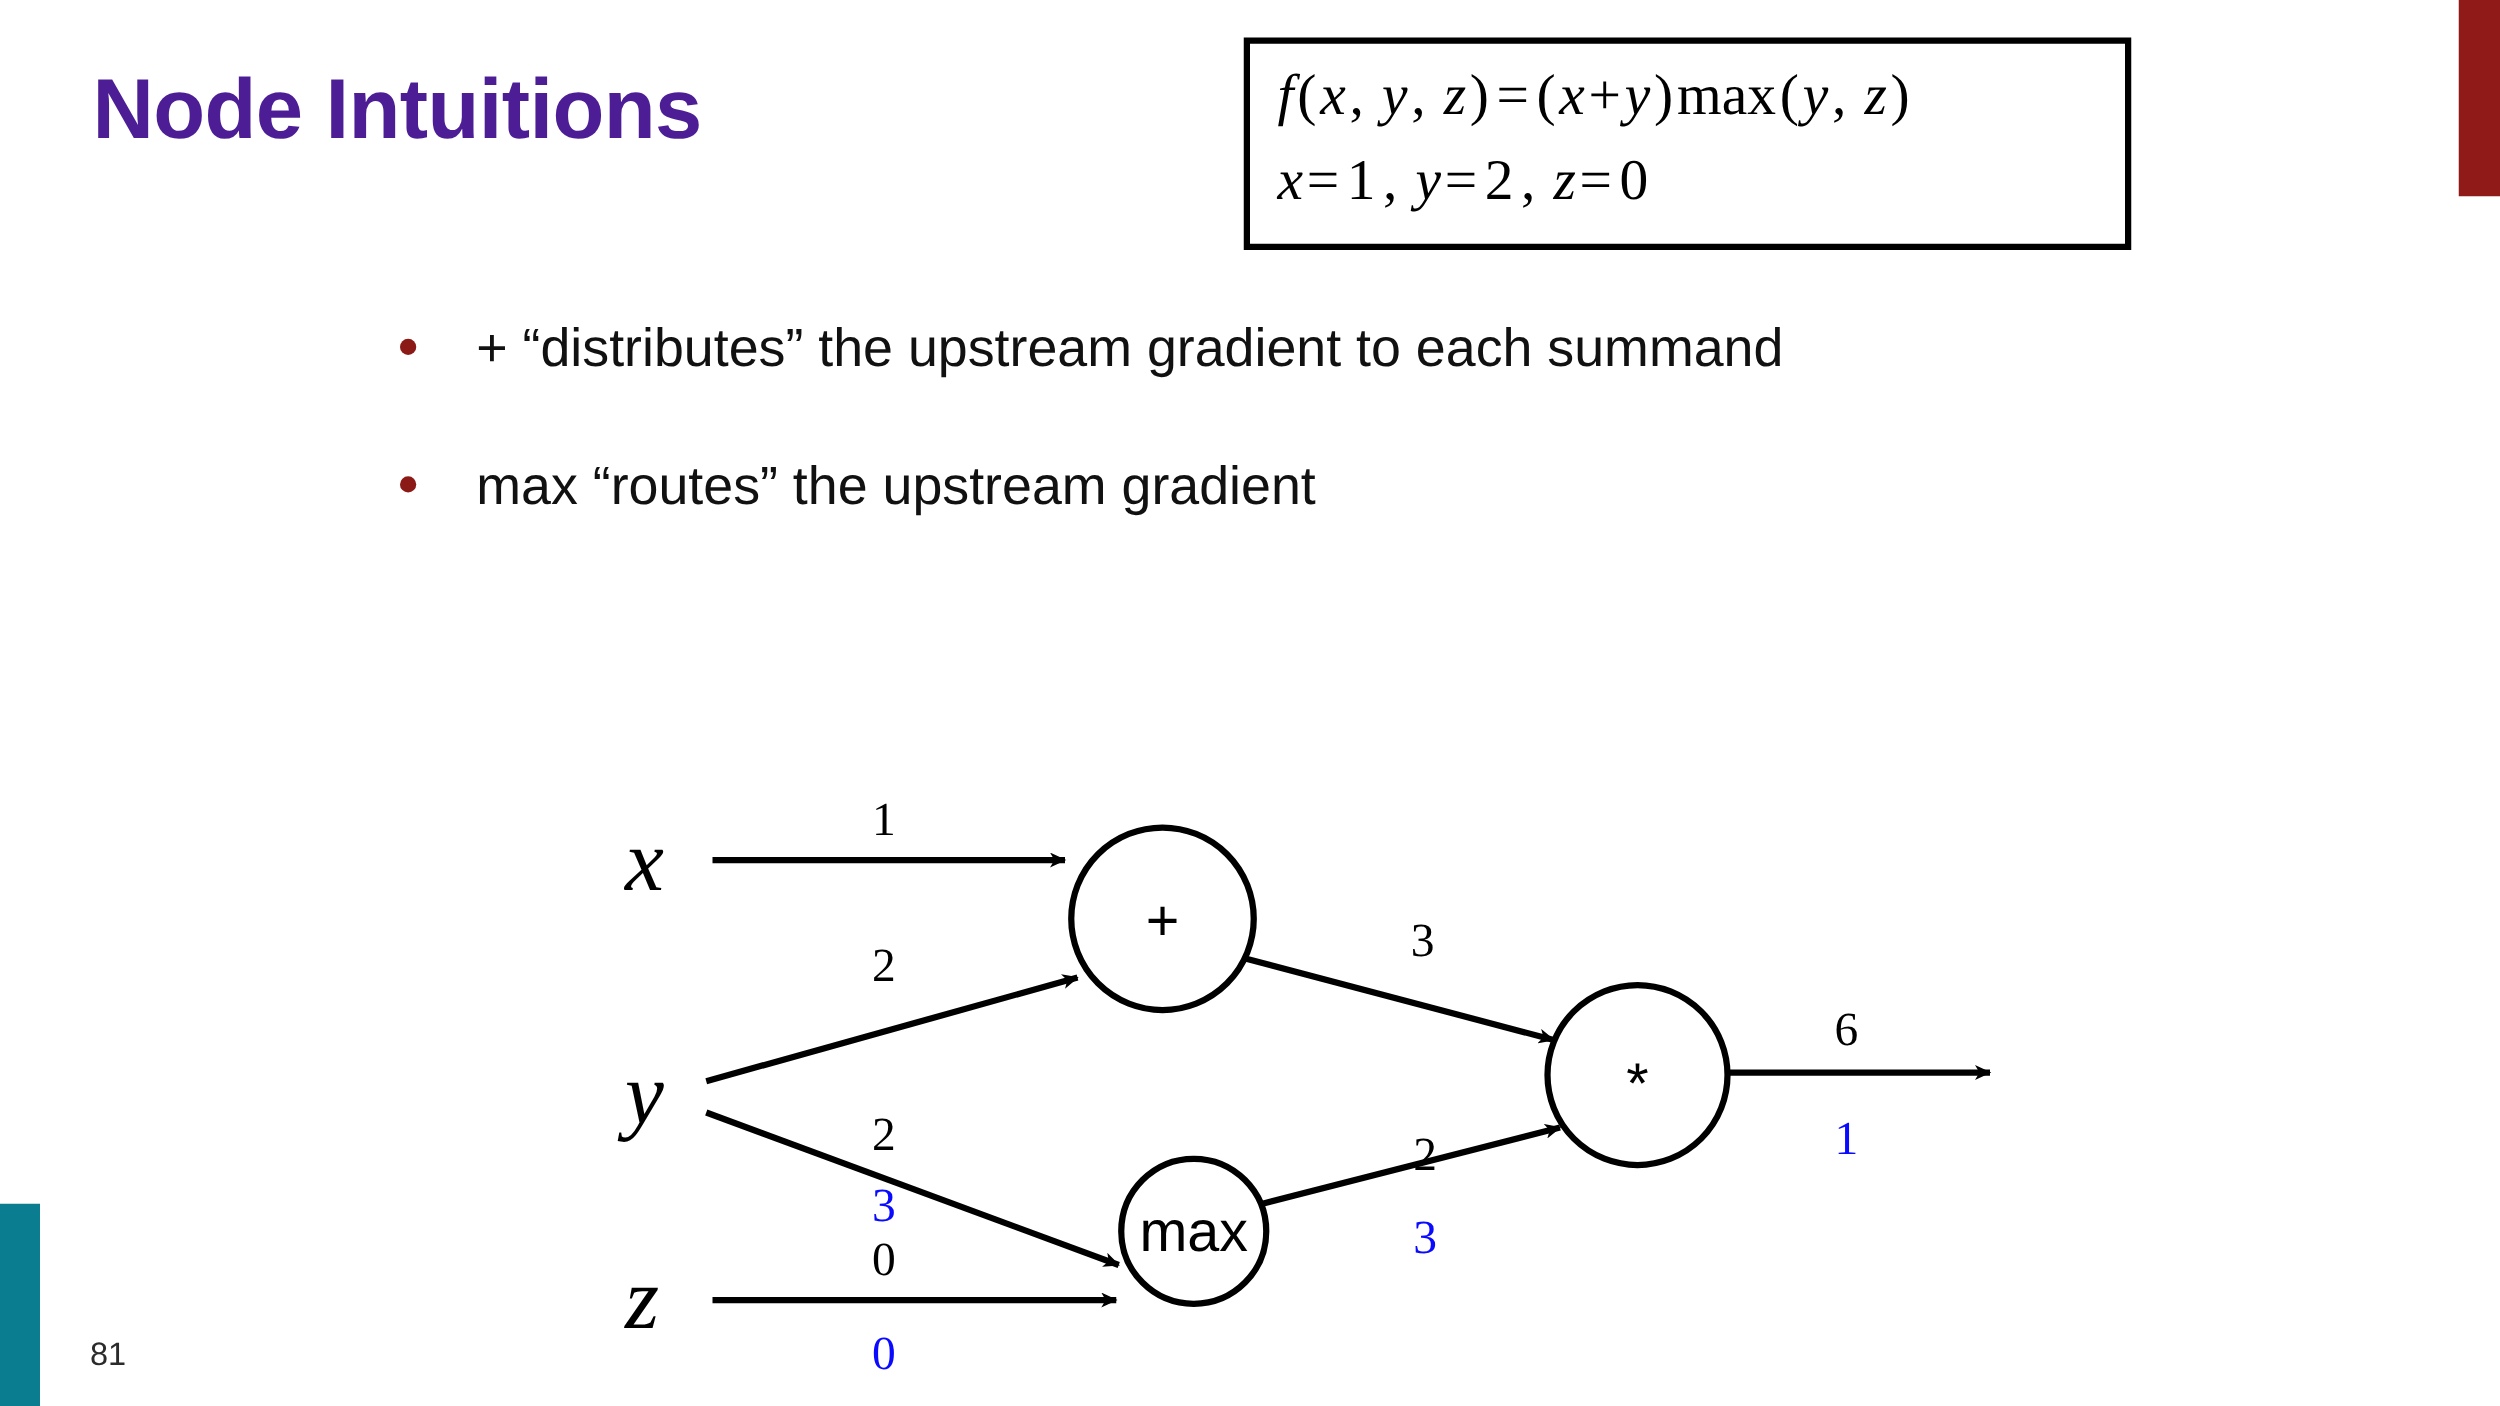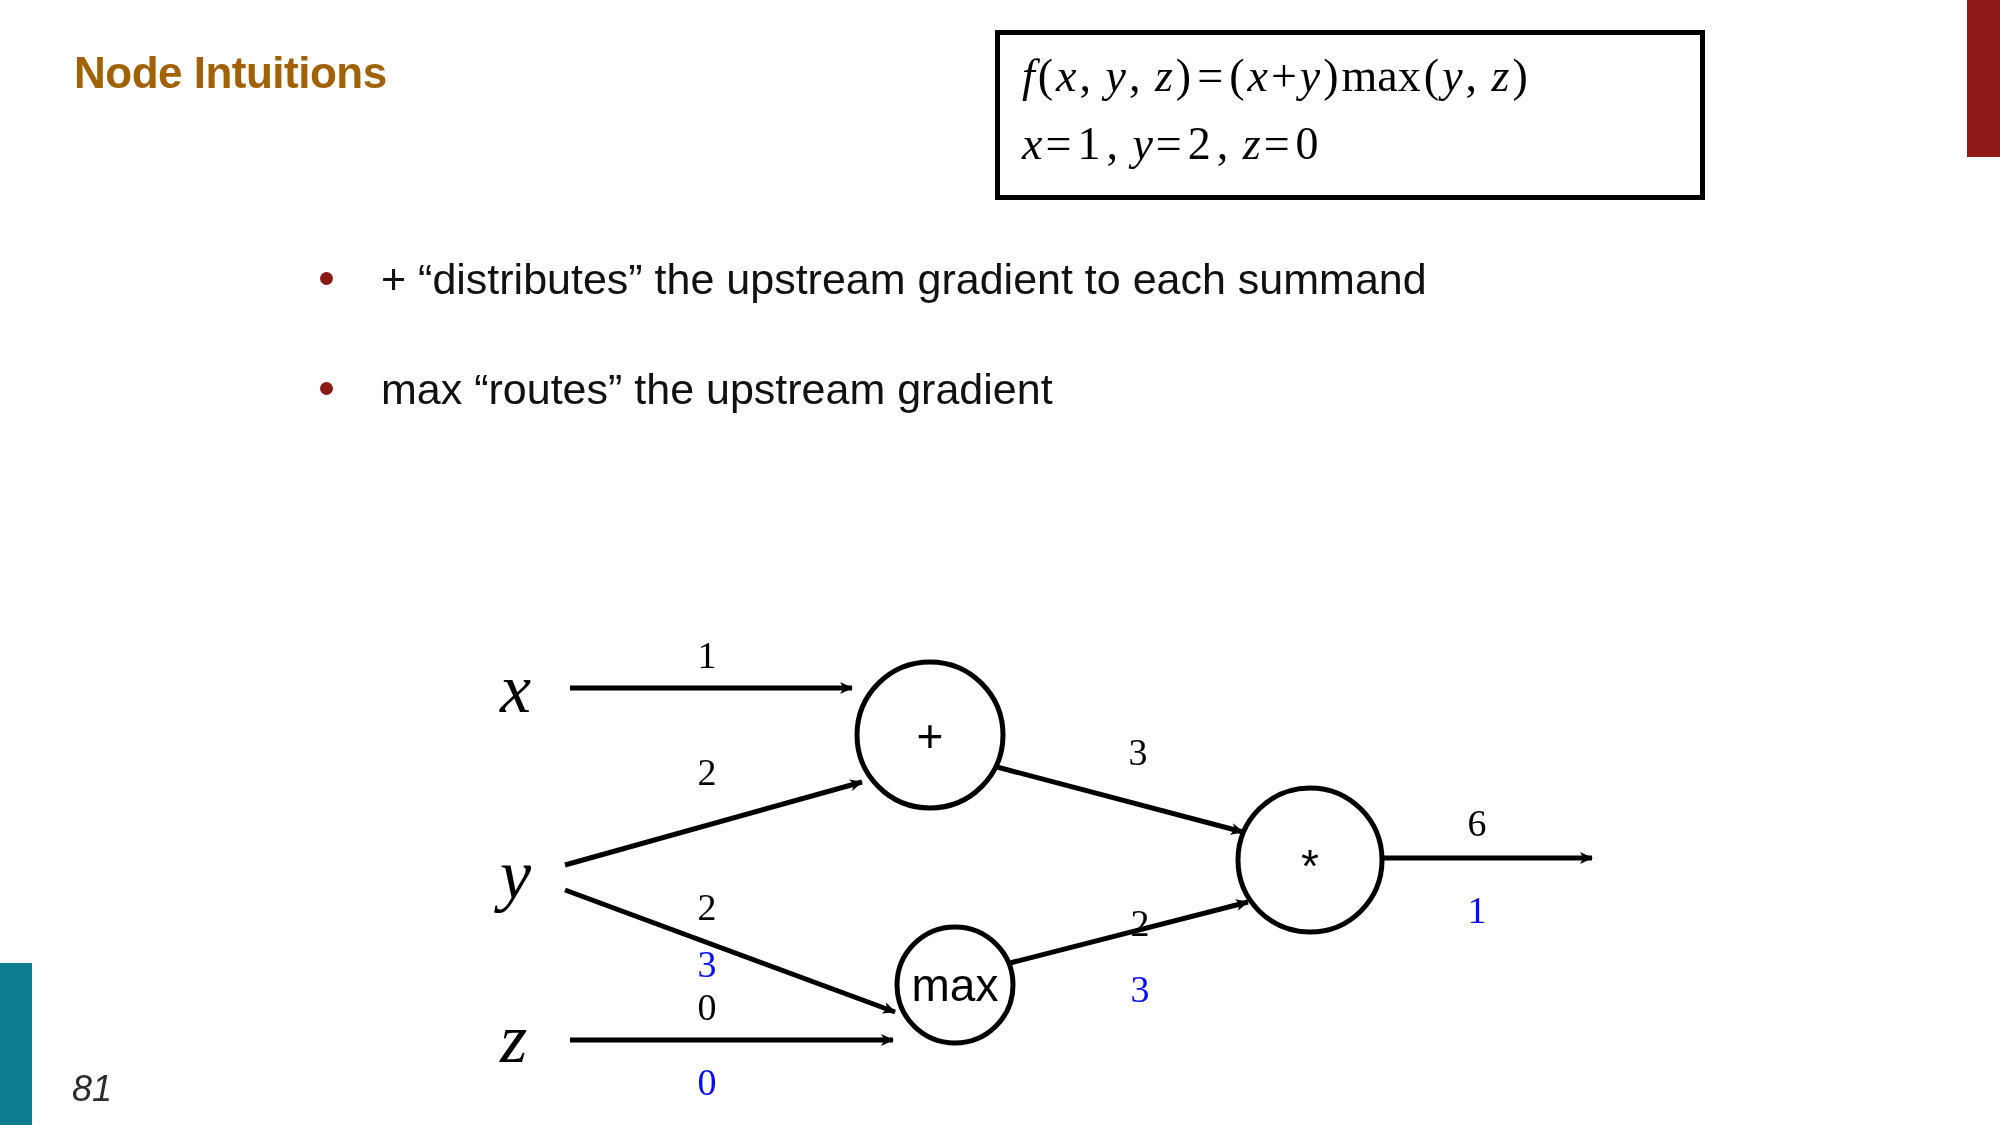--- a/index.html
+++ b/index.html
@@ -34,23 +34,23 @@
     width: 32px;
     height: 162px;
     background: #0b7d90;
   }
 
   
   .slide-title {
     position: absolute;
     left: 74px;
     top: 48px;
-    font-size: 44px;
+    font-size: 68px;
     font-weight: bold;
-    color: #a16207;
+    color: #4c1d95;
     letter-spacing: -0.5px;
     white-space: nowrap;
   }
 
   
   .formula-box {
     position: absolute;
     left: 995px;
     top: 30px;
     width: 710px;
@@ -128,24 +128,23 @@
     font-family: "Liberation Serif", serif;
     font-size: 38px;
     fill: #0a0aff;
   }
 
   
   .page-number {
     position: absolute;
     left: 72px;
     top: 1068px;
-    font-size: 36px;
+    font-size: 26px;
     color: #2b2b2b;
     font-family: "Liberation Sans", sans-serif;
-    font-style: italic;
   }
 </style>
 </head>
 <body>
 
 <div id="slide">
 
   <div class="accent-red"></div>
   <div class="accent-teal"></div>
 

